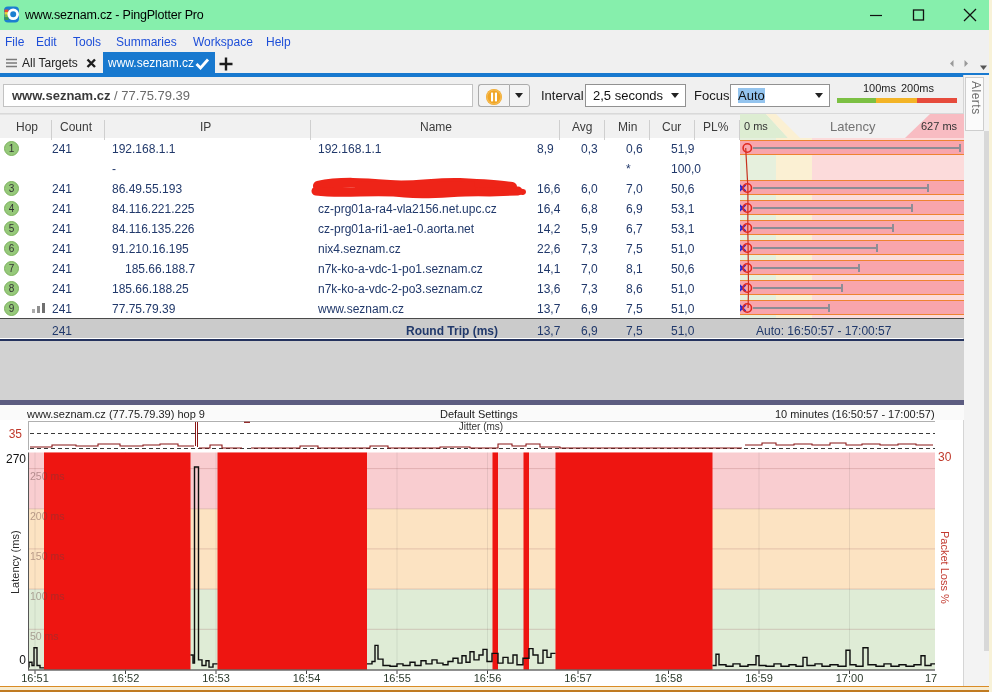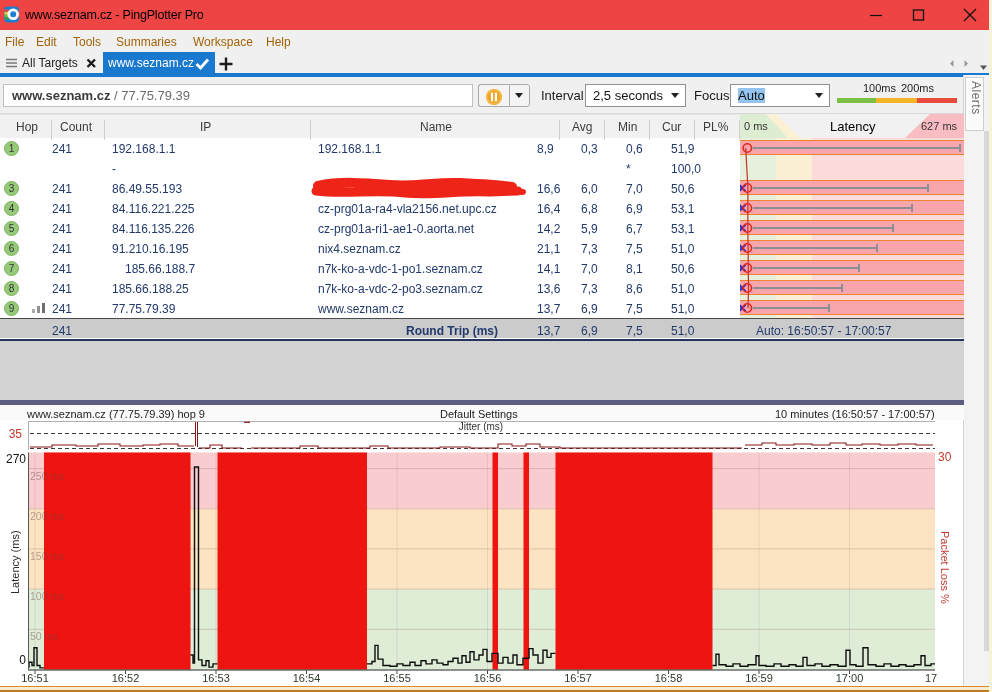--- a/index.html
+++ b/index.html
@@ -1,21 +1,21 @@
 <!DOCTYPE html>
 <html><head><meta charset="utf-8"><style>
 * { margin:0; padding:0; box-sizing:border-box; }
 html,body { width:992px; height:692px; overflow:hidden; }
 body { font-family:"Liberation Sans",sans-serif; position:relative; background:#fff; }
 .abs { position:absolute; }
 
-#title { left:0; top:0; width:992px; height:30px; background:#ef4444; }
+#title { left:0; top:0; width:992px; height:30px; background:#86efac; }
 #titletxt { left:25px; top:8px; font-size:12.5px; color:#000; letter-spacing:-0.2px; }
 
-#menu { left:0; top:30px; width:992px; height:23px; background:#f0f0f0; color:#a16207; font-size:12px; }
+#menu { left:0; top:30px; width:992px; height:23px; background:#f0f0f0; color:#1d4ed8; font-size:12px; }
 #menu span { position:absolute; top:5px; }
 
 #tabs { left:0; top:52px; width:992px; height:21px; background:#f0f0f0; }
 #bluebar { left:0; top:73px; width:992px; height:4px; background:#1879cf; }
 #activetab { left:103px; top:52px; width:112px; height:21px; background:#1879cf; color:#fff; font-size:12px; }
 
 #toolbar { left:0; top:77px; width:963px; height:37px; background:#f0f0f0; border-bottom:1px solid #d9d9d9; }
 #target { left:3px; top:84px; width:470px; height:23px; background:#fff; border:1px solid #c2c2c2; font-size:13px; color:#6b6b6b; padding:3px 0 0 8px; }
 .btn { top:84px; height:23px; background:#f4f4f4; border:1px solid #ababab; }
 .lbl { top:88px; font-size:13px; color:#1a1a1a; }
@@ -203,21 +203,21 @@
     <path d="M-1.0 130.8 l6.4 6.4 M-1.0 137.2 l6.4 -6.4" stroke="#2929cc" stroke-width="2.2" fill="none"></path>
     <circle cx="7.3" cy="134" r="4.2" fill="none" stroke="#e02a20" stroke-width="1.6"></circle>
     <path d="M-1.0 150.8 l6.4 6.4 M-1.0 157.2 l6.4 -6.4" stroke="#2929cc" stroke-width="2.2" fill="none"></path>
     <circle cx="7.3" cy="154" r="4.2" fill="none" stroke="#e02a20" stroke-width="1.6"></circle>
     <path d="M-1.0 170.8 l6.4 6.4 M-1.0 177.2 l6.4 -6.4" stroke="#2929cc" stroke-width="2.2" fill="none"></path>
     <circle cx="7.3" cy="174" r="4.2" fill="none" stroke="#e02a20" stroke-width="1.6"></circle>
     <path d="M-1.0 190.8 l6.4 6.4 M-1.0 197.2 l6.4 -6.4" stroke="#2929cc" stroke-width="2.2" fill="none"></path>
     <circle cx="7.3" cy="194" r="4.2" fill="none" stroke="#e02a20" stroke-width="1.6"></circle>
   </svg>
 <span class="abs" style="left:744px;top:120px;font-size:11px;color:#333">0 ms</span>
-<span class="abs" style="left:830px;top:119px;font-size:13px;color:#000000">Latency</span>
+<span class="abs" style="left:830px;top:119px;font-size:13px;color:#737373">Latency</span>
 <span class="abs" style="left:921px;top:120px;font-size:11px;color:#333">627 ms</span>
 
 <div class="hopc" style="top:141px">1</div>
 <div class="c r" style="top:138px;left:52px;width:45px">241</div>
 <div class="c" style="top:138px;left:112px;width:190px">192.168.1.1</div>
 <div class="c" style="top:138px;left:318px;width:235px">192.168.1.1</div>
 <div class="c r" style="top:138px;left:537px;width:60px">8,9</div>
 <div class="c r" style="top:138px;left:581px;width:60px">0,3</div>
 <div class="c r" style="top:138px;left:626px;width:60px">0,6</div>
 <div class="c r" style="top:138px;left:671px;width:60px">51,9</div>
@@ -244,21 +244,21 @@
 <div class="c" style="top:218px;left:112px;width:190px">84.116.135.226</div>
 <div class="c" style="top:218px;left:318px;width:235px">cz-prg01a-ri1-ae1-0.aorta.net</div>
 <div class="c r" style="top:218px;left:537px;width:60px">14,2</div>
 <div class="c r" style="top:218px;left:581px;width:60px">5,9</div>
 <div class="c r" style="top:218px;left:626px;width:60px">6,7</div>
 <div class="c r" style="top:218px;left:671px;width:60px">53,1</div>
 <div class="hopc" style="top:241px">6</div>
 <div class="c r" style="top:238px;left:52px;width:45px">241</div>
 <div class="c" style="top:238px;left:112px;width:190px">91.210.16.195</div>
 <div class="c" style="top:238px;left:318px;width:235px">nix4.seznam.cz</div>
-<div class="c r" style="top:238px;left:537px;width:60px">21,1</div>
+<div class="c r" style="top:238px;left:537px;width:60px">22,6</div>
 <div class="c r" style="top:238px;left:581px;width:60px">7,3</div>
 <div class="c r" style="top:238px;left:626px;width:60px">7,5</div>
 <div class="c r" style="top:238px;left:671px;width:60px">51,0</div>
 <div class="hopc" style="top:261px">7</div>
 <div class="c r" style="top:258px;left:52px;width:45px">241</div>
 <div class="c" style="top:258px;left:125px;width:190px">185.66.188.7</div>
 <div class="c" style="top:258px;left:318px;width:235px">n7k-ko-a-vdc-1-po1.seznam.cz</div>
 <div class="c r" style="top:258px;left:537px;width:60px">14,1</div>
 <div class="c r" style="top:258px;left:581px;width:60px">7,0</div>
 <div class="c r" style="top:258px;left:626px;width:60px">8,1</div>

